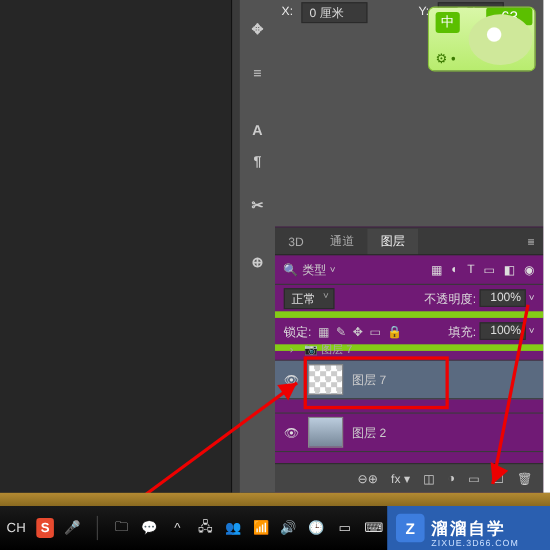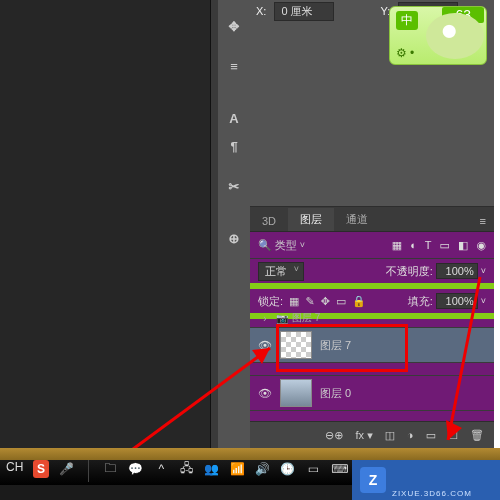--- a/index.html
+++ b/index.html
@@ -39,21 +39,21 @@
   .right-white{position:absolute;right:0;top:0;width:6px;height:448px;background:#fff}
   
   .ime{position:absolute;right:13px;top:6px;width:96px;height:57px;background:linear-gradient(#d9f7a8,#b8ec6e);border:1px solid #8ac43c;border-radius:6px;overflow:hidden}
   .ime .badge{position:absolute;right:2px;top:0;background:#5bbf00;color:#fff;font-size:14px;padding:0 13px;border-radius:2px}
   .ime .ch{position:absolute;left:6px;top:4px;background:#5bbf00;color:#fff;padding:1px 5px;border-radius:3px;font-size:12px}
   .ime .lotus{position:absolute;right:2px;top:6px;width:58px;height:46px;border-radius:50%;background:radial-gradient(circle at 40% 40%,#fff 0 6px,#cfe89a 7px 100%)}
   .ime .gear{position:absolute;left:6px;bottom:4px;color:#3b7a00;font-size:12px}
   
   .taskbar{position:absolute;left:0;bottom:0;right:0;height:52px}
   .tb-top{height:12px;background:linear-gradient(#b38a32,#8a6a20)}
-  .tb-main{height:25px;background:linear-gradient(#1a1a1a,#000);display:flex;align-items:flex-start;padding:0 6px;gap:10px;color:#ddd;font-size:12px}
+  .tb-main{height:40px;background:linear-gradient(#1a1a1a,#000);display:flex;align-items:center;padding:0 6px;gap:10px;color:#ddd;font-size:12px}
   .tb-main .ic{display:flex;align-items:center;justify-content:center;width:18px;height:18px}
   .tb-main .sogou{width:18px;height:18px;background:#e74a2f;border-radius:3px;color:#fff;font-weight:bold;display:flex;align-items:center;justify-content:center;font-size:12px}
   .tb-main .sep{width:1px;height:22px;background:#444;margin:0 4px}
   .tb-main .tray{margin-left:auto;display:flex;align-items:center;gap:10px}
   .zh{width:20px;height:16px;background:#fff;color:#000;font-size:10px;display:flex;align-items:center;justify-content:center;border:1px solid #666}
   
   .watermark{position:absolute;right:0;bottom:0;width:148px;height:40px;background:#2a5fb0;display:flex;align-items:center;gap:6px;padding:0 8px;box-sizing:border-box}
   .watermark .logo{width:26px;height:26px;background:#3d7dde;border-radius:4px;display:flex;align-items:center;justify-content:center;color:#fff;font-size:14px;font-weight:bold}
   .watermark .txt{color:#fff;font-size:15px;font-weight:bold;letter-spacing:2px}
   .watermark .sub{position:absolute;left:40px;bottom:2px;color:#cbe0ff;font-size:8px;letter-spacing:1px}
@@ -88,22 +88,22 @@
     <span class="lbl">X:</span>
     <span class="val">0 厘米</span>
     <span style="width:30px"></span>
     <span class="lbl">Y:</span>
     <span class="val">0 厘米</span>
   </div>
 
   <div class="panel-body">
     <div class="tab-row">
       <div class="tab">3D</div>
+      <div class="tab">通道</div>
       <div class="tab active">图层</div>
-      <div class="tab">通道</div>
       <div class="tab-menu">≡</div>
     </div>
     <div class="filter-row">
       <span class="search">
         <span>🔍</span>
         <span>类型</span>
         <span style="font-size:9px">˅</span>
       </span>
       <span class="iconset">
         <span>▦</span>
@@ -146,21 +146,21 @@
       </div>
       <div class="layer sel">
         <span class="eye">👁</span>
         <span class="thumb checker"></span>
         <span>图层 7</span>
       </div>
       <div class="hidden-layer" style="height:12px;padding:0"></div>
       <div class="layer">
         <span class="eye">👁</span>
         <span class="thumb" style="background:linear-gradient(#bcd,#789)"></span>
-        <span>图层 0</span>
+        <span>图层 2</span>
       </div>
     </div>
 
     <div class="bottom-ops">
       <span>⊖⊕</span>
       <span>fx ▾</span>
       <span>◫</span>
       <span>◑</span>
       <span>▭</span>
       <span>☐</span>
@@ -210,14 +210,15 @@
     <span>简</span>
     <span class="ic">✋</span>
     <span class="tray">
       <span>2019/11/29</span>
     </span>
   </div>
 </div>
 
 <div class="watermark">
   <div class="logo">Z</div>
+  <div class="txt">溜溜自学</div>
   <div class="sub">ZIXUE.3D66.COM</div>
 </div>
 
 </body></html>

